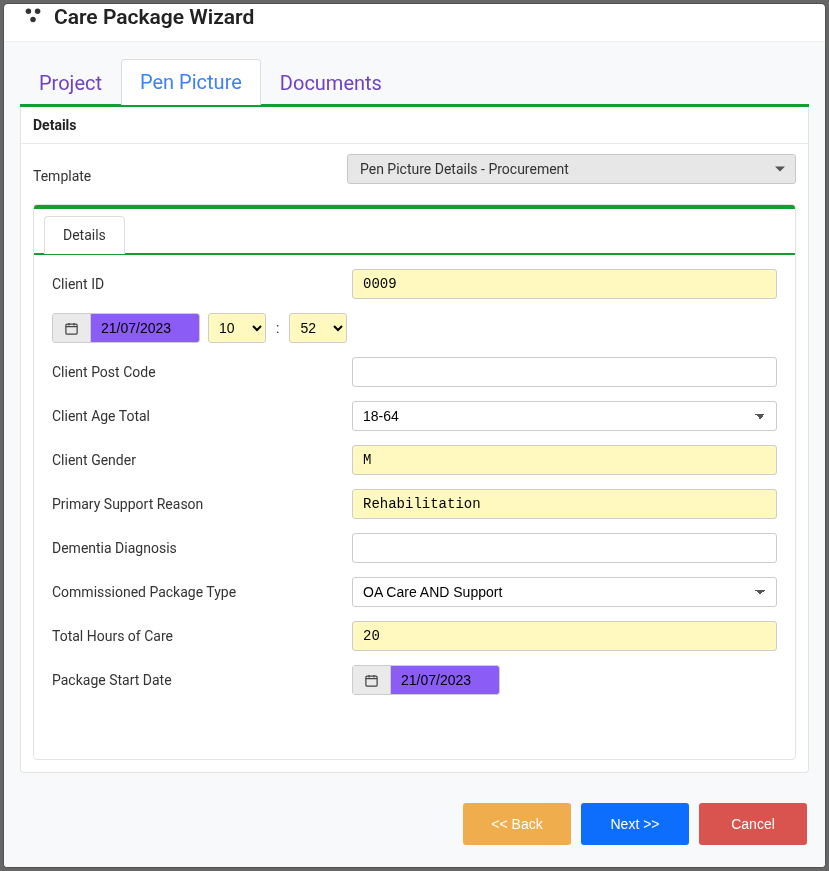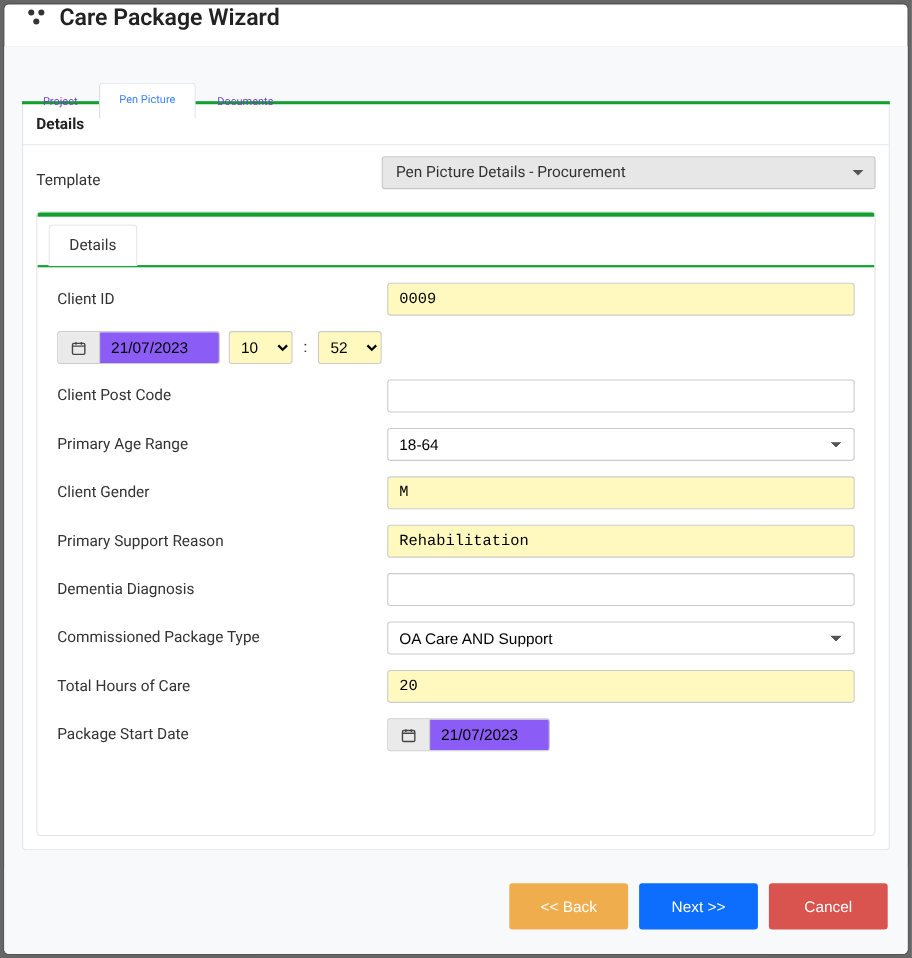--- a/index.html
+++ b/index.html
@@ -48,27 +48,27 @@
   }
   .outer-tabs-bar {
     padding: 16px 16px 0 16px;
     display: flex;
     gap: 0;
     align-items: flex-end;
   }
   .otab {
     padding: 10px 18px 10px 18px;
     color: #6f42c1;
-    font-size: 10px;
+    font-size: 20px;
     cursor: pointer;
     border: 1px solid transparent;
     border-bottom: none;
     background: transparent;
     position: relative;
-    top: 16px;
+    top: 1px;
   }
   .otab.active {
     color: #3b82f6;
     background: #fff;
     border: 1px solid #ddd;
     border-bottom: 1px solid #fff;
     border-radius: 4px 4px 0 0;
   }
   .tabline {
     height: 3px;
@@ -320,21 +320,21 @@
           </div>
 
           <div class="form-row">
             <div class="flabel">Client Post Code</div>
             <div class="fctrl">
               <input class="text-input" value="" style="">
             </div>
           </div>
 
           <div class="form-row">
-            <div class="flabel">Primary Age Range</div>
+            <div class="flabel">Client Age Total</div>
             <div class="fctrl">
               <select class="select-input">
                 <option>18-64</option>
               </select>
             </div>
           </div>
 
           <div class="form-row">
             <div class="flabel">Client Gender</div>
             <div class="fctrl">

